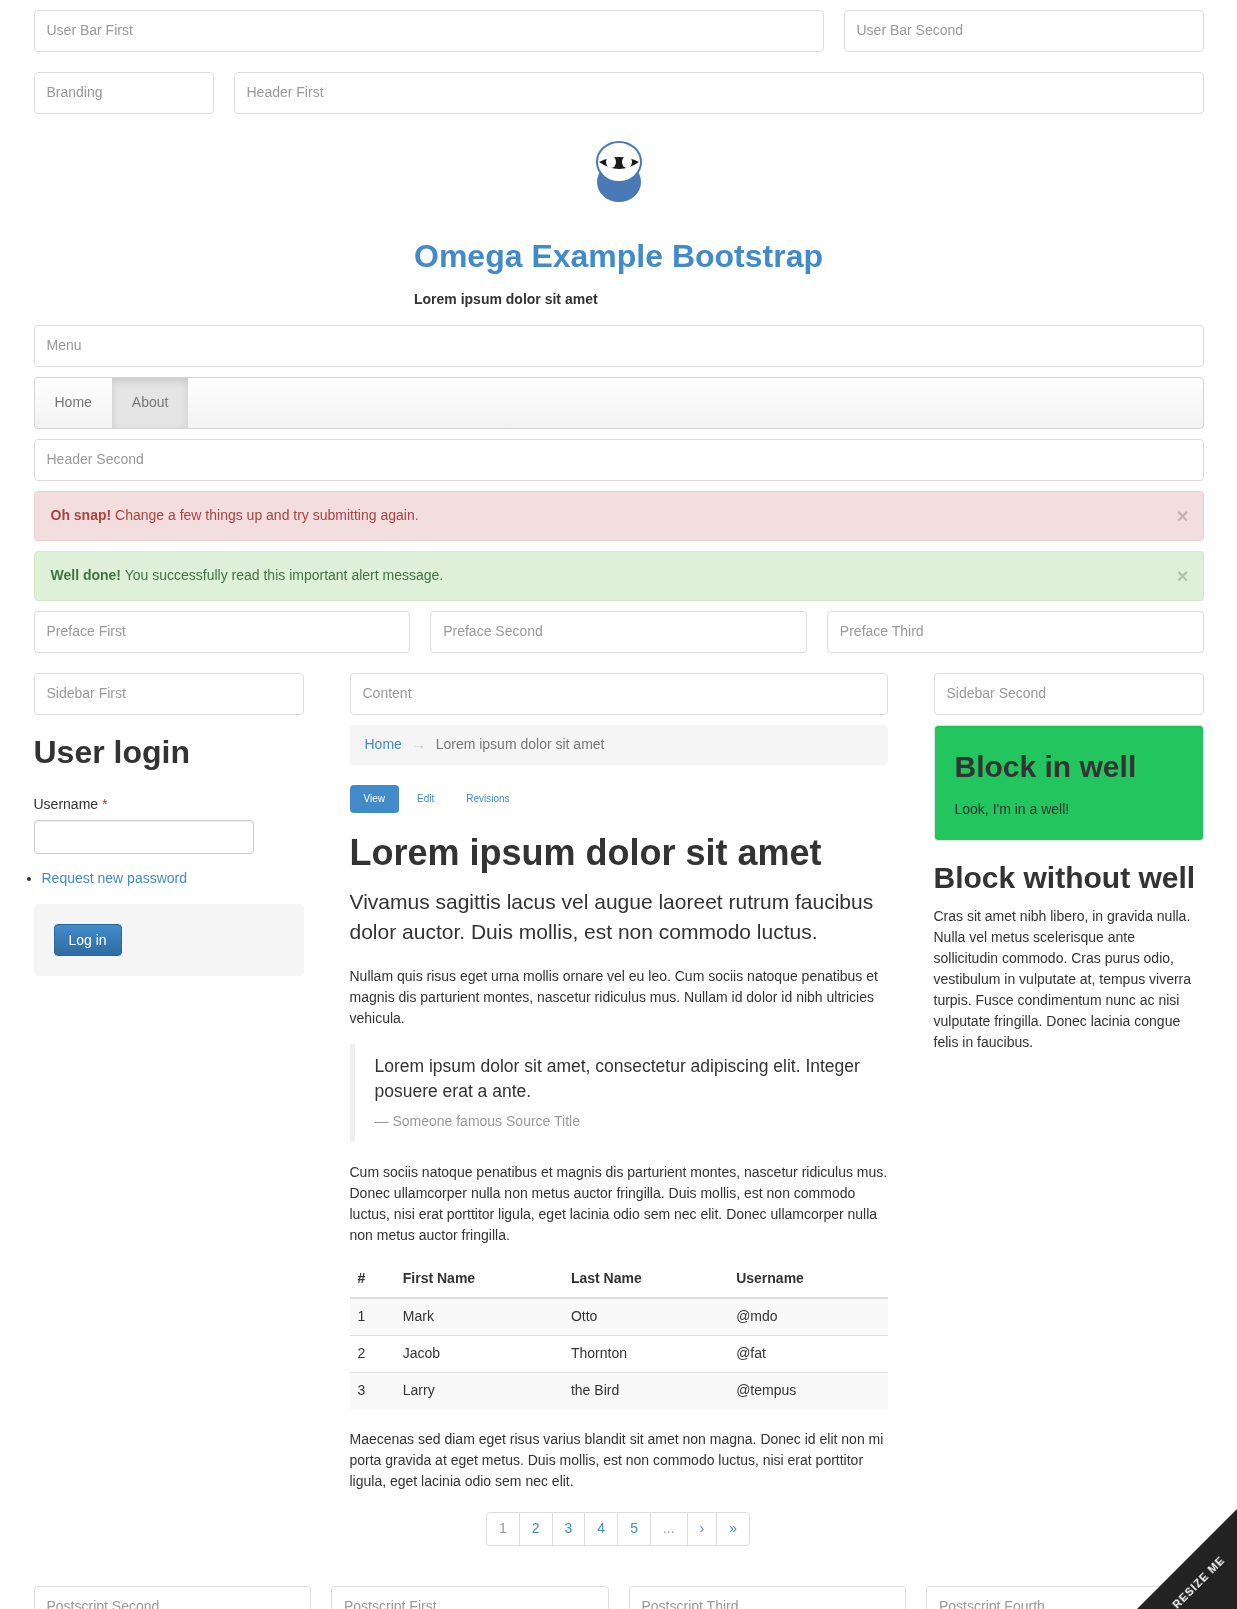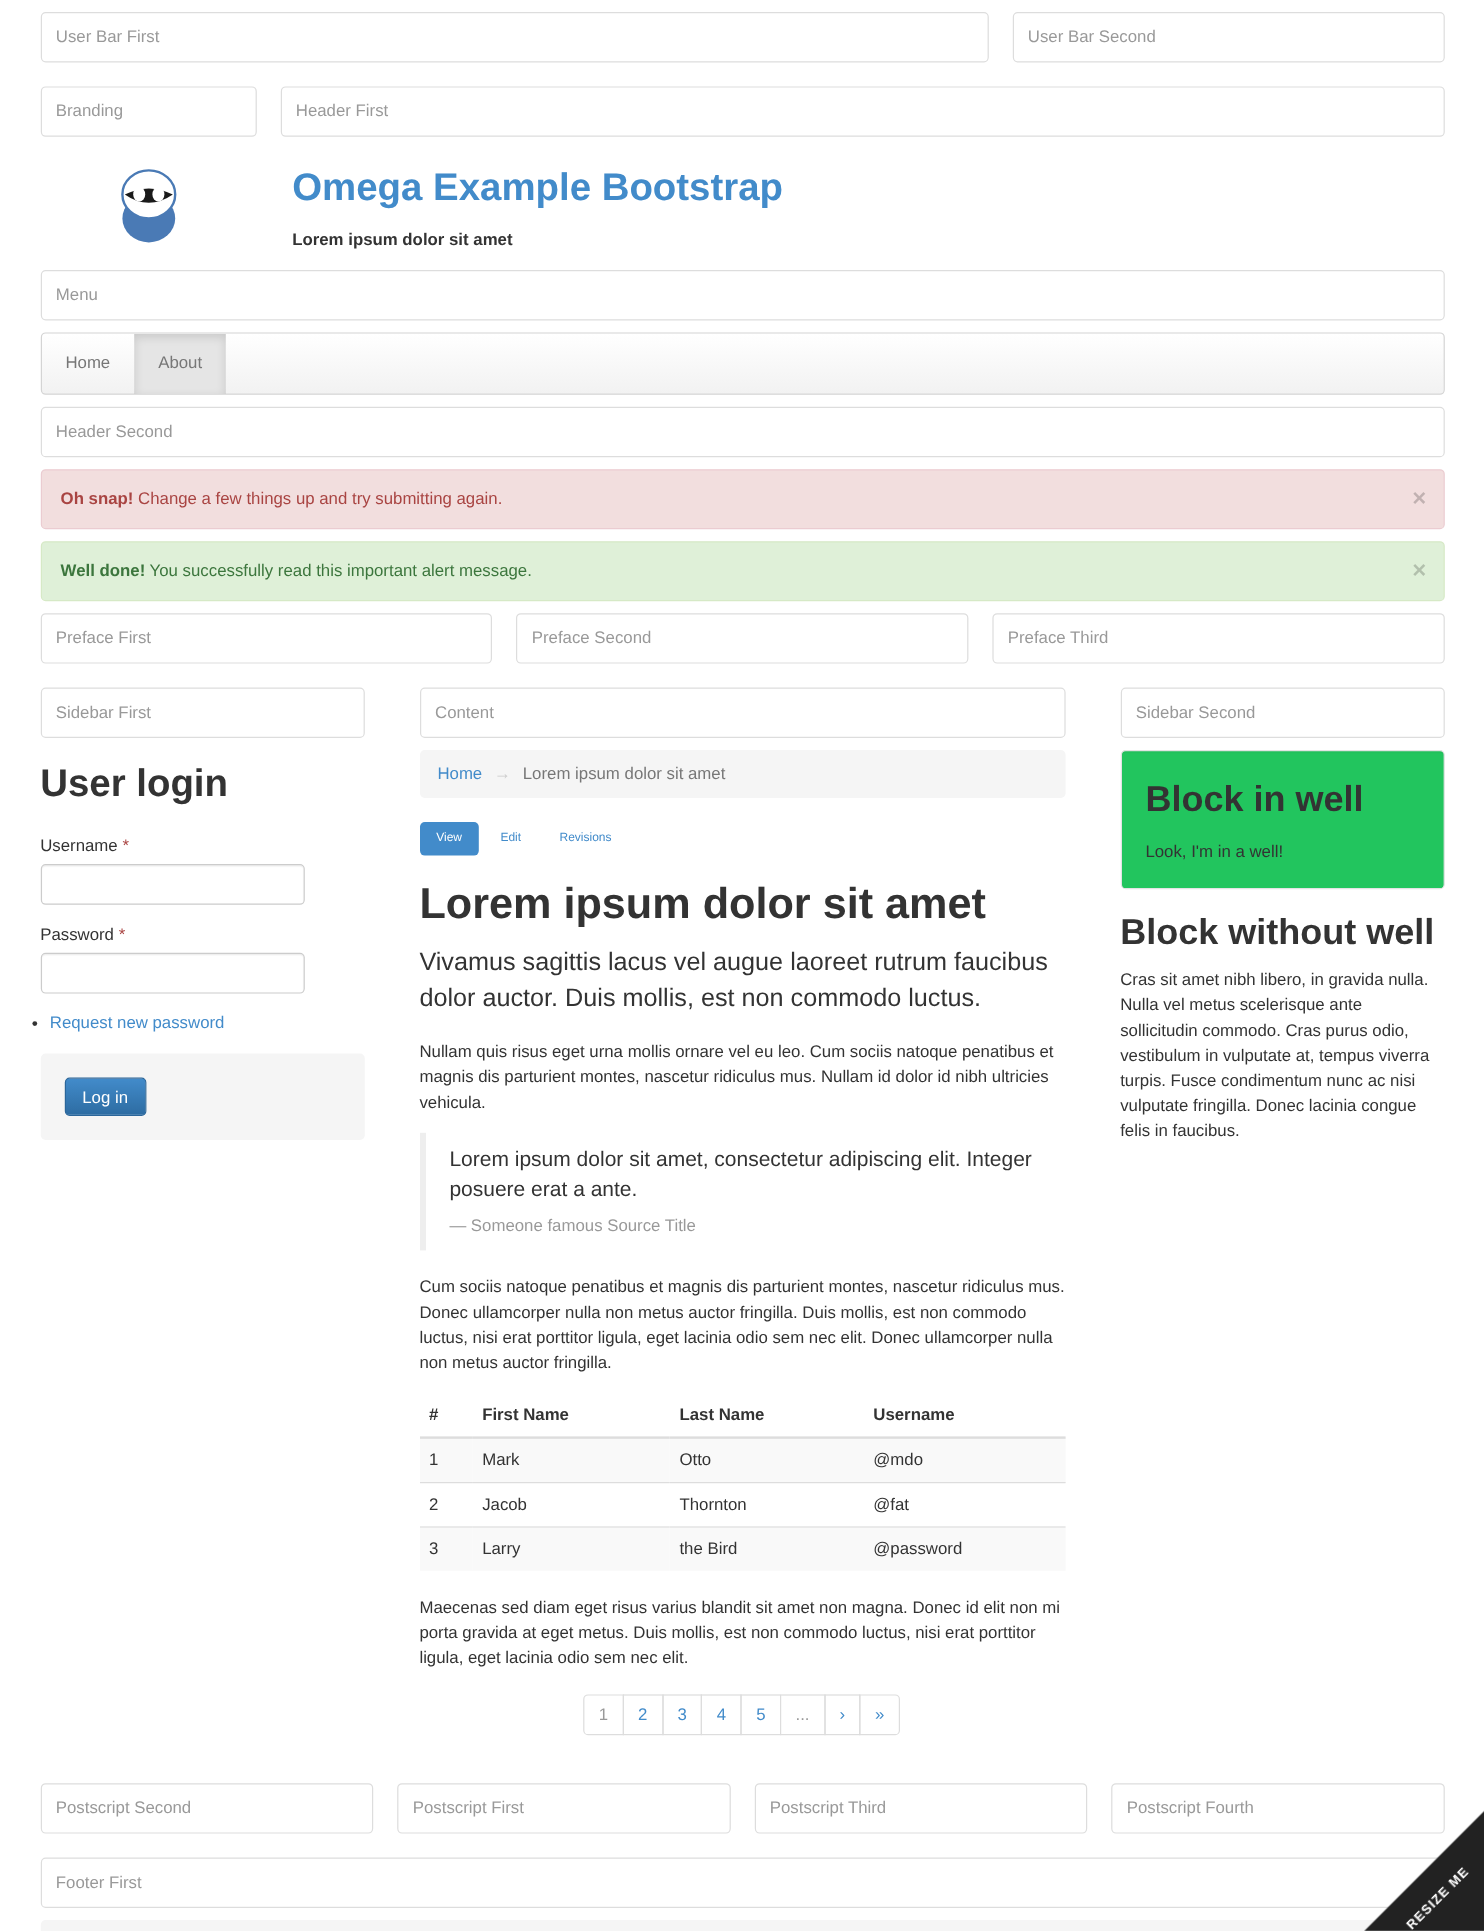--- a/index.html
+++ b/index.html
@@ -1,21 +1,21 @@
 <!DOCTYPE html>
 <html><head>
 <meta charset="utf-8">
 <style>
 * { box-sizing: border-box; margin: 0; padding: 0; }
 body { font-family: "Helvetica Neue", Helvetica, Arial, sans-serif; font-size: 14px; color: #333; background: #fff; line-height: 1.428; }
 .container { width: 1200px; margin: 0 auto; padding: 0 15px; }
 .row { display: flex; gap: 20px; margin-bottom: 10px; }
 .region-label { border: 1px solid #ddd; border-radius: 4px; padding: 10px 12px; color: #999; font-size: 14px; background: #fff; margin-bottom: 10px; }
 .col { flex: 1; }
-.branding-wrap { display: flex; gap: 30px; align-items: flex-start; }
+.branding-wrap { display: flex; gap: 30px; align-items: center; flex-direction: column; }
 .logo-box { width: 180px; display: flex; justify-content: center; }
 .logo { width: 70px; height: 70px; position: relative; }
 .site-name { color: #428bca; font-size: 32px; font-weight: bold; display: inline-block; text-decoration: none; }
 .site-slogan { font-weight: bold; font-size: 14px; margin-top: 10px; }
 .navbar { background: linear-gradient(#fff, #f2f2f2); border: 1px solid #d4d4d4; border-radius: 4px; display: flex; margin-bottom: 10px; }
 .navbar a { padding: 15px 20px; color: #777; text-decoration: none; font-size: 14px; }
 .navbar a.active { background: #e5e5e5; box-shadow: inset 0 3px 8px rgba(0,0,0,.125); }
 .alert { border-radius: 4px; padding: 14px 16px; margin-bottom: 10px; position: relative; font-size: 14px; }
 .alert-danger { background: #f2dede; border: 1px solid #ebccd1; color: #a94442; }
 .alert-success { background: #dff0d8; border: 1px solid #d6e9c6; color: #3c763d; }
@@ -125,24 +125,20 @@
   </div>
 
   <div class="three-col">
     <div class="sidebar-left">
       <div class="region-label">Sidebar First</div>
       <h1 class="login-title">User login</h1>
       <div class="form-group">
         <label><span>Username</span> <span class="asterisk">*</span></label>
         <input type="text" class="form-control" style="">
       </div>
-      <div class="form-group">
-        <label><span>Password</span> <span class="asterisk">*</span></label>
-        <input type="password" class="form-control" style="">
-      </div>
       <ul class="links">
         <li><a href="#">Request new password</a></li>
       </ul>
       <div class="form-actions">
         <button class="btn-primary">Log in</button>
       </div>
     </div>
 
     <div class="main-content">
       <div class="region-label">Content</div>
@@ -187,21 +183,21 @@
           <tr>
             <td>2</td>
             <td>Jacob</td>
             <td>Thornton</td>
             <td>@fat</td>
           </tr>
           <tr>
             <td>3</td>
             <td>Larry</td>
             <td>the Bird</td>
-            <td>@password</td>
+            <td>@tempus</td>
           </tr>
         </tbody>
       </table>
 
       <p class="body-text">Maecenas sed diam eget risus varius blandit sit amet non magna. Donec id elit non mi porta gravida at eget metus. Duis mollis, est non commodo luctus, nisi erat porttitor ligula, eget lacinia odio sem nec elit.</p>
 
       <div class="pagination">
         <a href="#" class="disabled">1</a>
         <a href="#">2</a>
         <a href="#">3</a>

